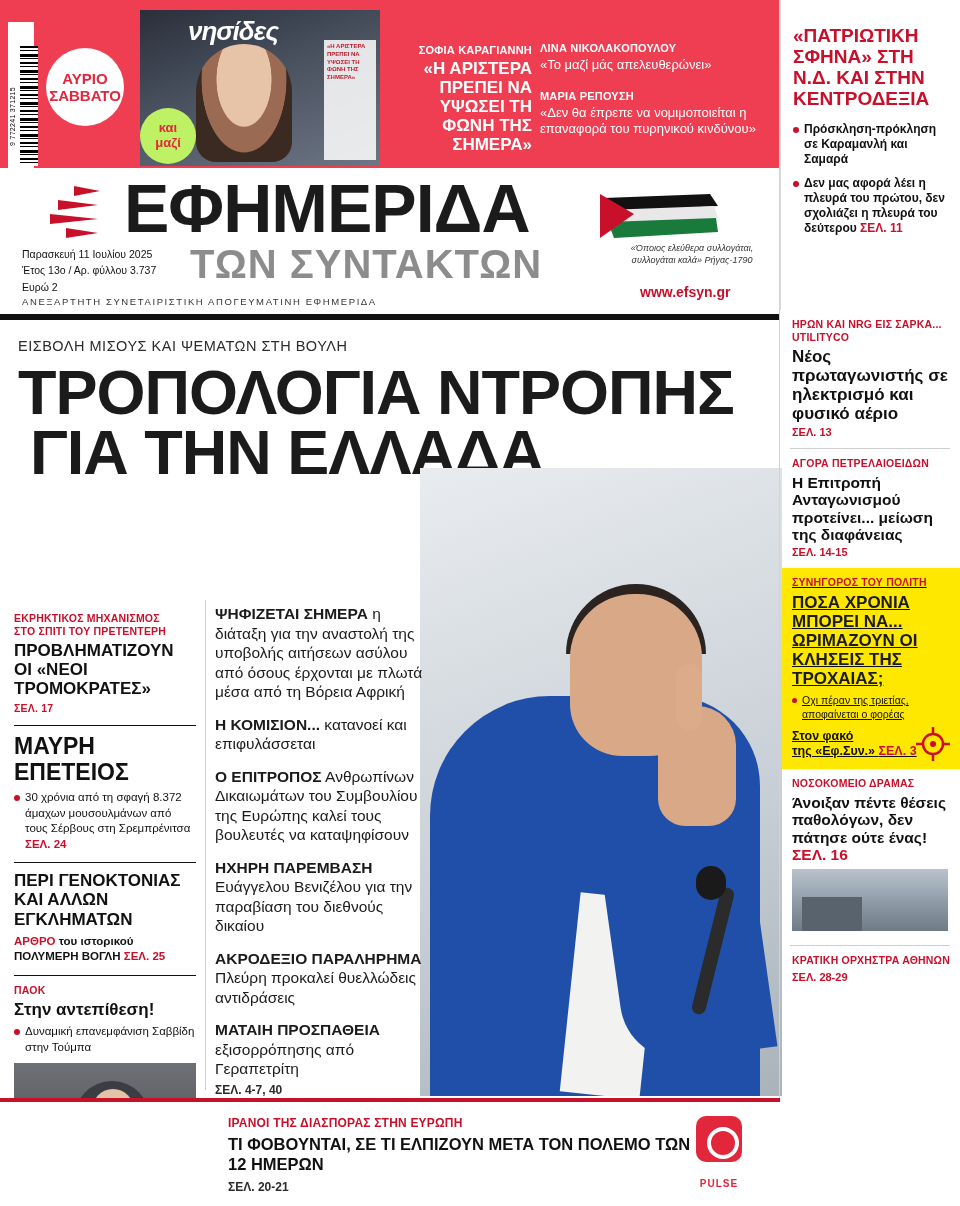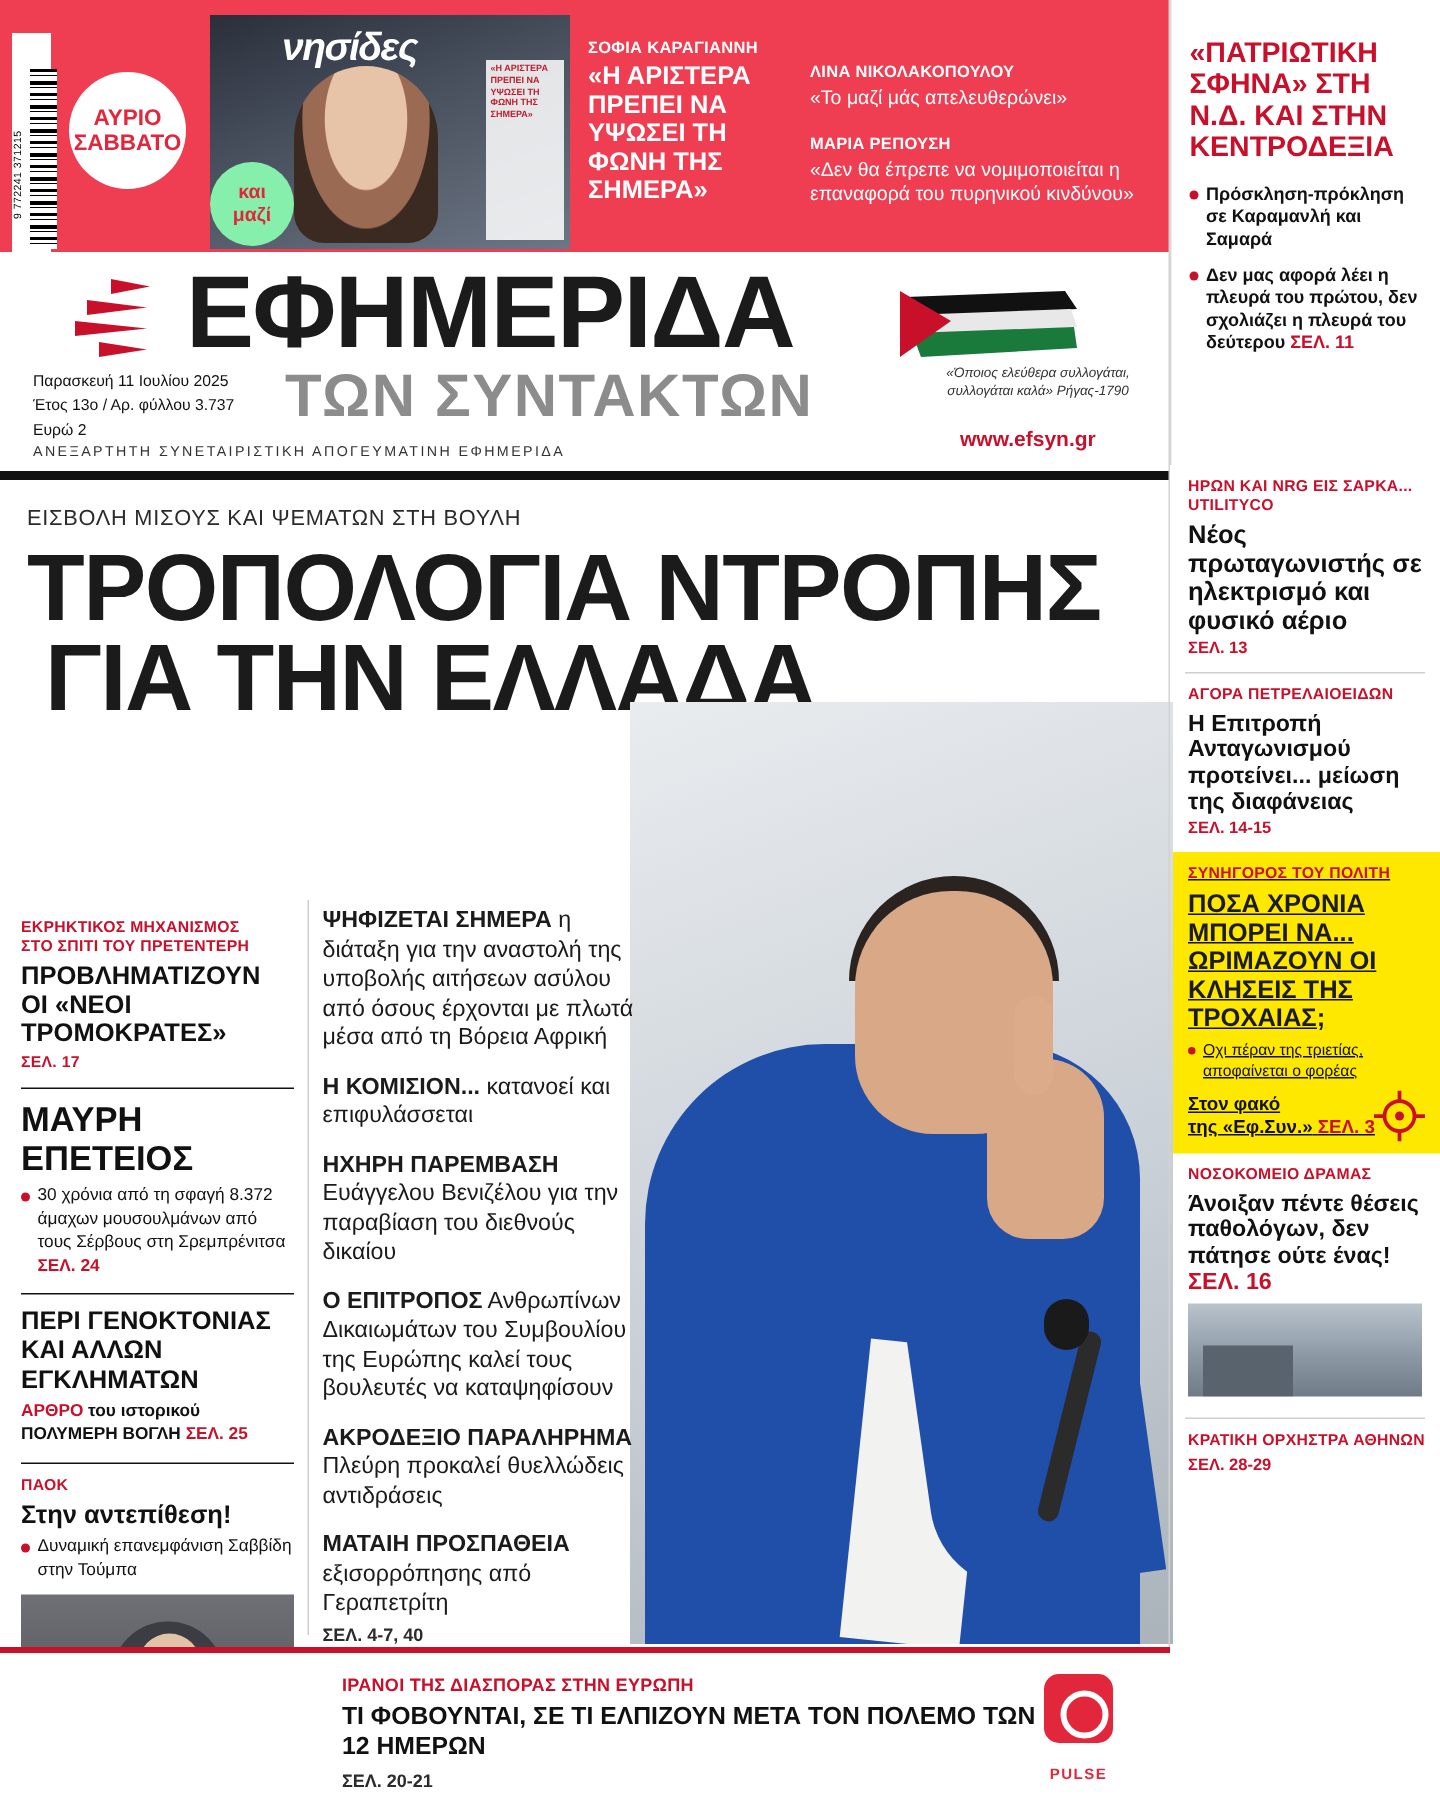--- a/index.html
+++ b/index.html
@@ -38,21 +38,21 @@
   .avrio {
     position: absolute; top: 48px; left: 46px;
     width: 78px; height: 78px; border-radius: 50%;
     background: #fff; color: #e2273c;
     display: flex; flex-direction: column; align-items: center; justify-content: center;
     font-weight: bold; font-size: 15px; line-height: 1.15; text-align: center;
   }
   .kaimazi {
     position: absolute; top: 108px; left: 140px;
     width: 56px; height: 56px; border-radius: 50%;
-    background: #86efac; color: #e2273c;
+    background: #bef264; color: #e2273c;
     display: flex; flex-direction: column; align-items: center; justify-content: center;
     font-weight: bold; font-size: 13px; line-height: 1.15; text-align: center;
   }
   .mag-cover {
     position: absolute; top: 10px; left: 140px; width: 240px; height: 156px;
     background: linear-gradient(160deg, #2a2f3a 0%, #4a5260 45%, #6d7684 100%);
     overflow: hidden;
   }
   .mag-title {
     position: absolute; top: 6px; left: 48px;
@@ -70,21 +70,21 @@
     font-size: 6px; color: #c01c2e; padding: 3px; line-height: 1.3; font-weight: bold;
   }
   .promo-col {
     position: absolute; color: #fff;
   }
   .promo-name { font-size: 11px; font-weight: bold; letter-spacing: .2px; color:#fff; }
   .promo-quote-big {
     font-size: 17px; font-weight: bold; line-height: 1.12; margin-top: 3px; color:#fff;
   }
   .promo-quote { font-size: 13px; line-height: 1.2; margin-top: 3px; color:#fff; }
-  .promo-a { top: 26px; left: 392px; width: 140px; }
+  .promo-a { top: 44px; left: 392px; width: 140px; text-align: right; }
   .promo-b { top: 42px; left: 540px; width: 225px; }
   .promo-c { top: 90px; left: 540px; width: 225px; }
 
   
   .tr-box {
     position: absolute; top: 0; left: 780px; width: 180px; height: 310px;
     background: #fff; border-left: 1px solid #d9d9d9;
   }
   .tr-head {
     font-size: 19px; font-weight: bold; color: #c9102b; line-height: 1.1;
@@ -506,25 +506,25 @@
   </div>
 
   <div class="ccol">
     <div class="ci">
       <b>ΨΗΦΙΖΕΤΑΙ ΣΗΜΕΡΑ</b><span> η διάταξη για την αναστολή της υποβολής αιτήσεων ασύλου από όσους έρχονται με πλωτά μέσα από τη Βόρεια Αφρική</span>
     </div>
     <div class="ci">
       <b>Η ΚΟΜΙΣΙΟΝ...</b><span> κατανοεί και επιφυλάσσεται</span>
     </div>
     <div class="ci">
+      <b>Ο ΕΠΙΤΡΟΠΟΣ</b><span> Ανθρωπίνων Δικαιωμάτων του Συμβουλίου της Ευρώπης καλεί τους βουλευτές να καταψηφίσουν</span>
+    </div>
+    <div class="ci">
       <b>ΗΧΗΡΗ ΠΑΡΕΜΒΑΣΗ</b><br>
       <span>Ευάγγελου Βενιζέλου για την παραβίαση του διεθνούς δικαίου</span>
-    </div>
-    <div class="ci">
-      <b>Ο ΕΠΙΤΡΟΠΟΣ</b><span> Ανθρωπίνων Δικαιωμάτων του Συμβουλίου της Ευρώπης καλεί τους βουλευτές να καταψηφίσουν</span>
     </div>
     <div class="ci">
       <b>ΑΚΡΟΔΕΞΙΟ ΠΑΡΑΛΗΡΗΜΑ</b><br>
       <span>Πλεύρη προκαλεί θυελλώδεις αντιδράσεις</span>
     </div>
     <div class="ci">
       <b>ΜΑΤΑΙΗ ΠΡΟΣΠΑΘΕΙΑ</b><br>
       <span>εξισορρόπησης από Γεραπετρίτη</span>
       <div class="ci-pages">ΣΕΛ. 4-7, 40</div>
     </div>

